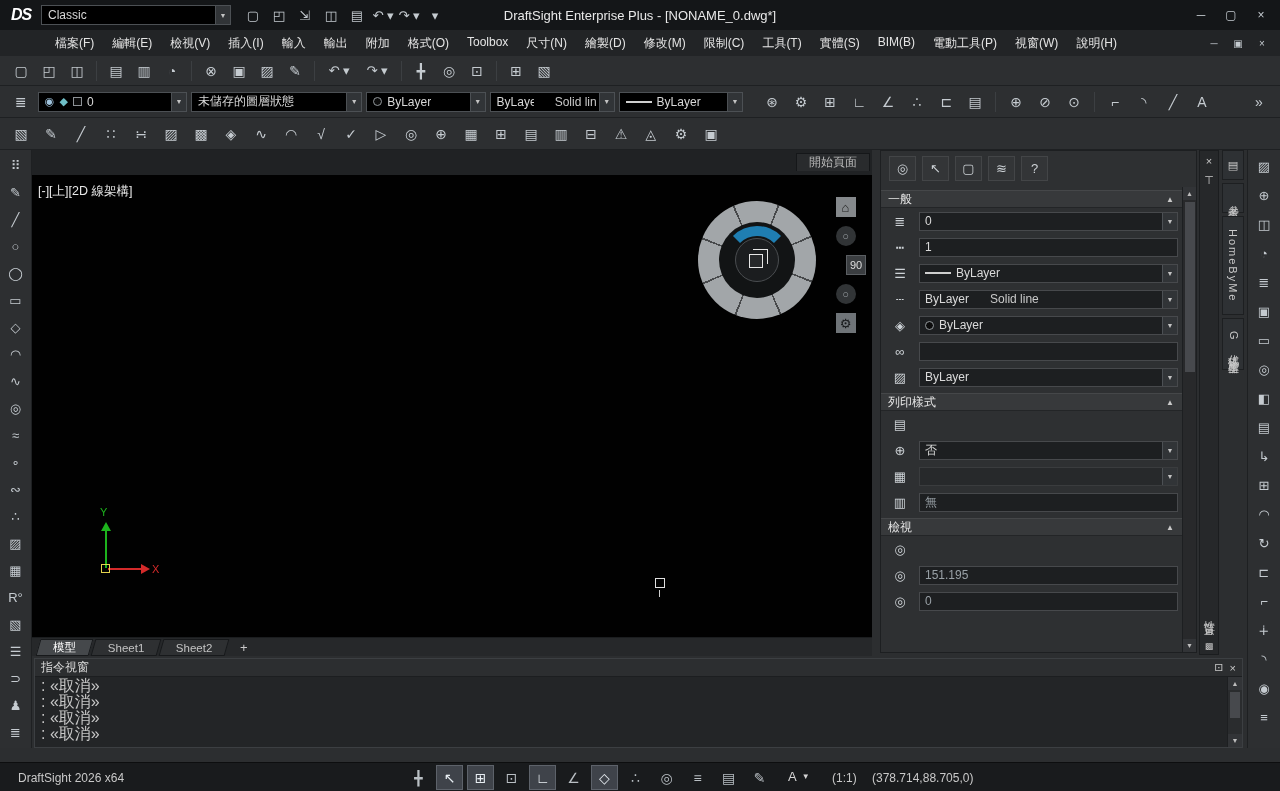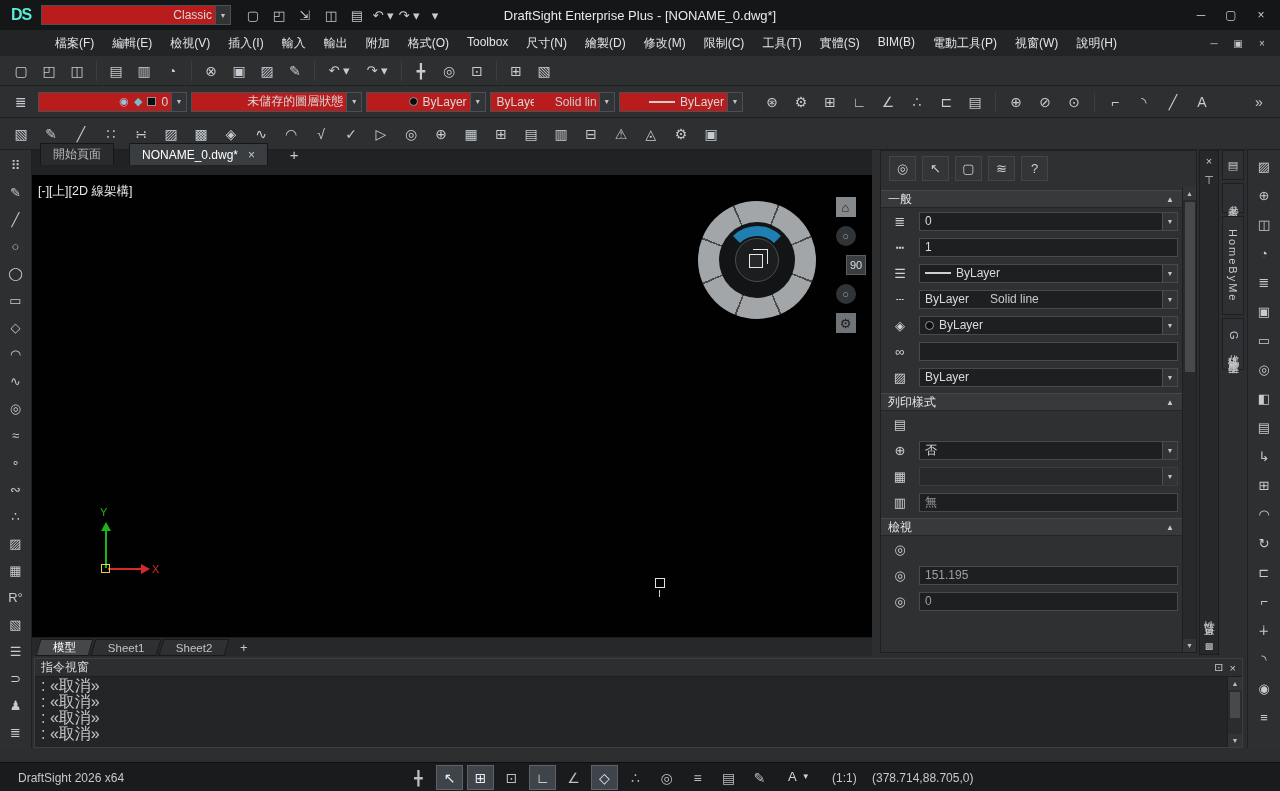--- a/index.html
+++ b/index.html
@@ -4,23 +4,23 @@
 <style>
   * { margin:0; padding:0; box-sizing:border-box; font-family:"Liberation Sans","DejaVu Sans",sans-serif; }
   html,body { background:#0e0f10; }
   #app { position:relative; width:1280px; height:791px; background:#2c2e30; color:#d6d6d6;
          font-size:12px; overflow:hidden; user-select:none; }
 
   
   .titlebar { position:absolute; top:0; left:0; right:0; height:30px; background:#141618;
               display:flex; align-items:center; gap:3px; padding:0 4px; }
   .logo { width:34px; height:26px; display:flex; align-items:center; justify-content:center;
-          color:#5eead4; font-weight:bold; font-size:16px; letter-spacing:-1px; }
-  .combo { position:relative; height:20px; background:#b91c1c; border:1px solid #4c5054;
-           display:flex; align-items:center; gap:5px; padding:0 18px 0 6px; color:#d8d8d8; font-size:12px;justify-content:flex-end; }
+          color:#ffffff; font-weight:bold; font-style:italic; font-size:16px; letter-spacing:-1px; }
+  .combo { position:relative; height:20px; background:#000000; border:1px solid #4c5054;
+           display:flex; align-items:center; gap:5px; padding:0 18px 0 6px; color:#d8d8d8; font-size:12px; }
   .combo .f-arrow, .field .f-arrow { position:absolute; right:0; top:0; bottom:0; width:15px;
            background:#313437; border-left:1px solid #4c5054; display:flex; align-items:center;
            justify-content:center; font-size:7px; color:#c3c3c3; }
   .workspace { width:190px; }
   .qat { display:flex; align-items:center; margin-left:6px; }
   .tbtn { width:26px; height:24px; background:none; border:none; color:#c5cbd0; font-size:14px;
           display:flex; align-items:center; justify-content:center; cursor:default; white-space:nowrap; }
   .qat .tbtn { height:22px; font-size:13px; }
   .wtitle { position:absolute; left:50%; transform:translateX(-50%); color:#e9e9e9; font-size:13px; }
   .wincontrols { margin-left:auto; display:flex; }
@@ -59,21 +59,21 @@
                   padding-top:2px; }
   .left-toolbar .tbtn { width:28px; height:27px; font-size:13px; }
   .right-toolbar { position:absolute; left:1247px; top:150px; width:33px; height:598px; background:#2d2f31;
                    border-left:1px solid #1e2022; display:flex; flex-direction:column; align-items:center;
                    padding-top:2px; }
   .right-toolbar .tbtn { width:28px; height:29px; font-size:13px; }
 
   
   .main { position:absolute; left:32px; top:150px; width:840px; }
   .doc-tabs { height:25px; background:#202224; display:flex; align-items:flex-end; gap:15px;
-              padding:3px 2px 10px 8px; }
+              padding:3px 2px 10px 8px;flex-direction:column; }
   .doc-tab { height:22px; padding:0 12px; display:flex; align-items:center; gap:10px; font-size:12px;
              background:#292b2d; color:#b9b9b9; border:1px solid #151719; border-bottom:none; }
   .doc-tab.active { background:#3a3d40; color:#ffffff; }
   .tab-close { font-size:12px; color:#cccccc; }
   .tab-plus { width:22px; height:22px; background:none; border:none; color:#cccccc; font-size:15px; }
 
   .canvas { position:relative; height:462px; background:#010101; overflow:hidden; }
   .vp-label { position:absolute; left:6px; top:8px; color:#e8e8e8; font-size:12.5px; }
 
   

